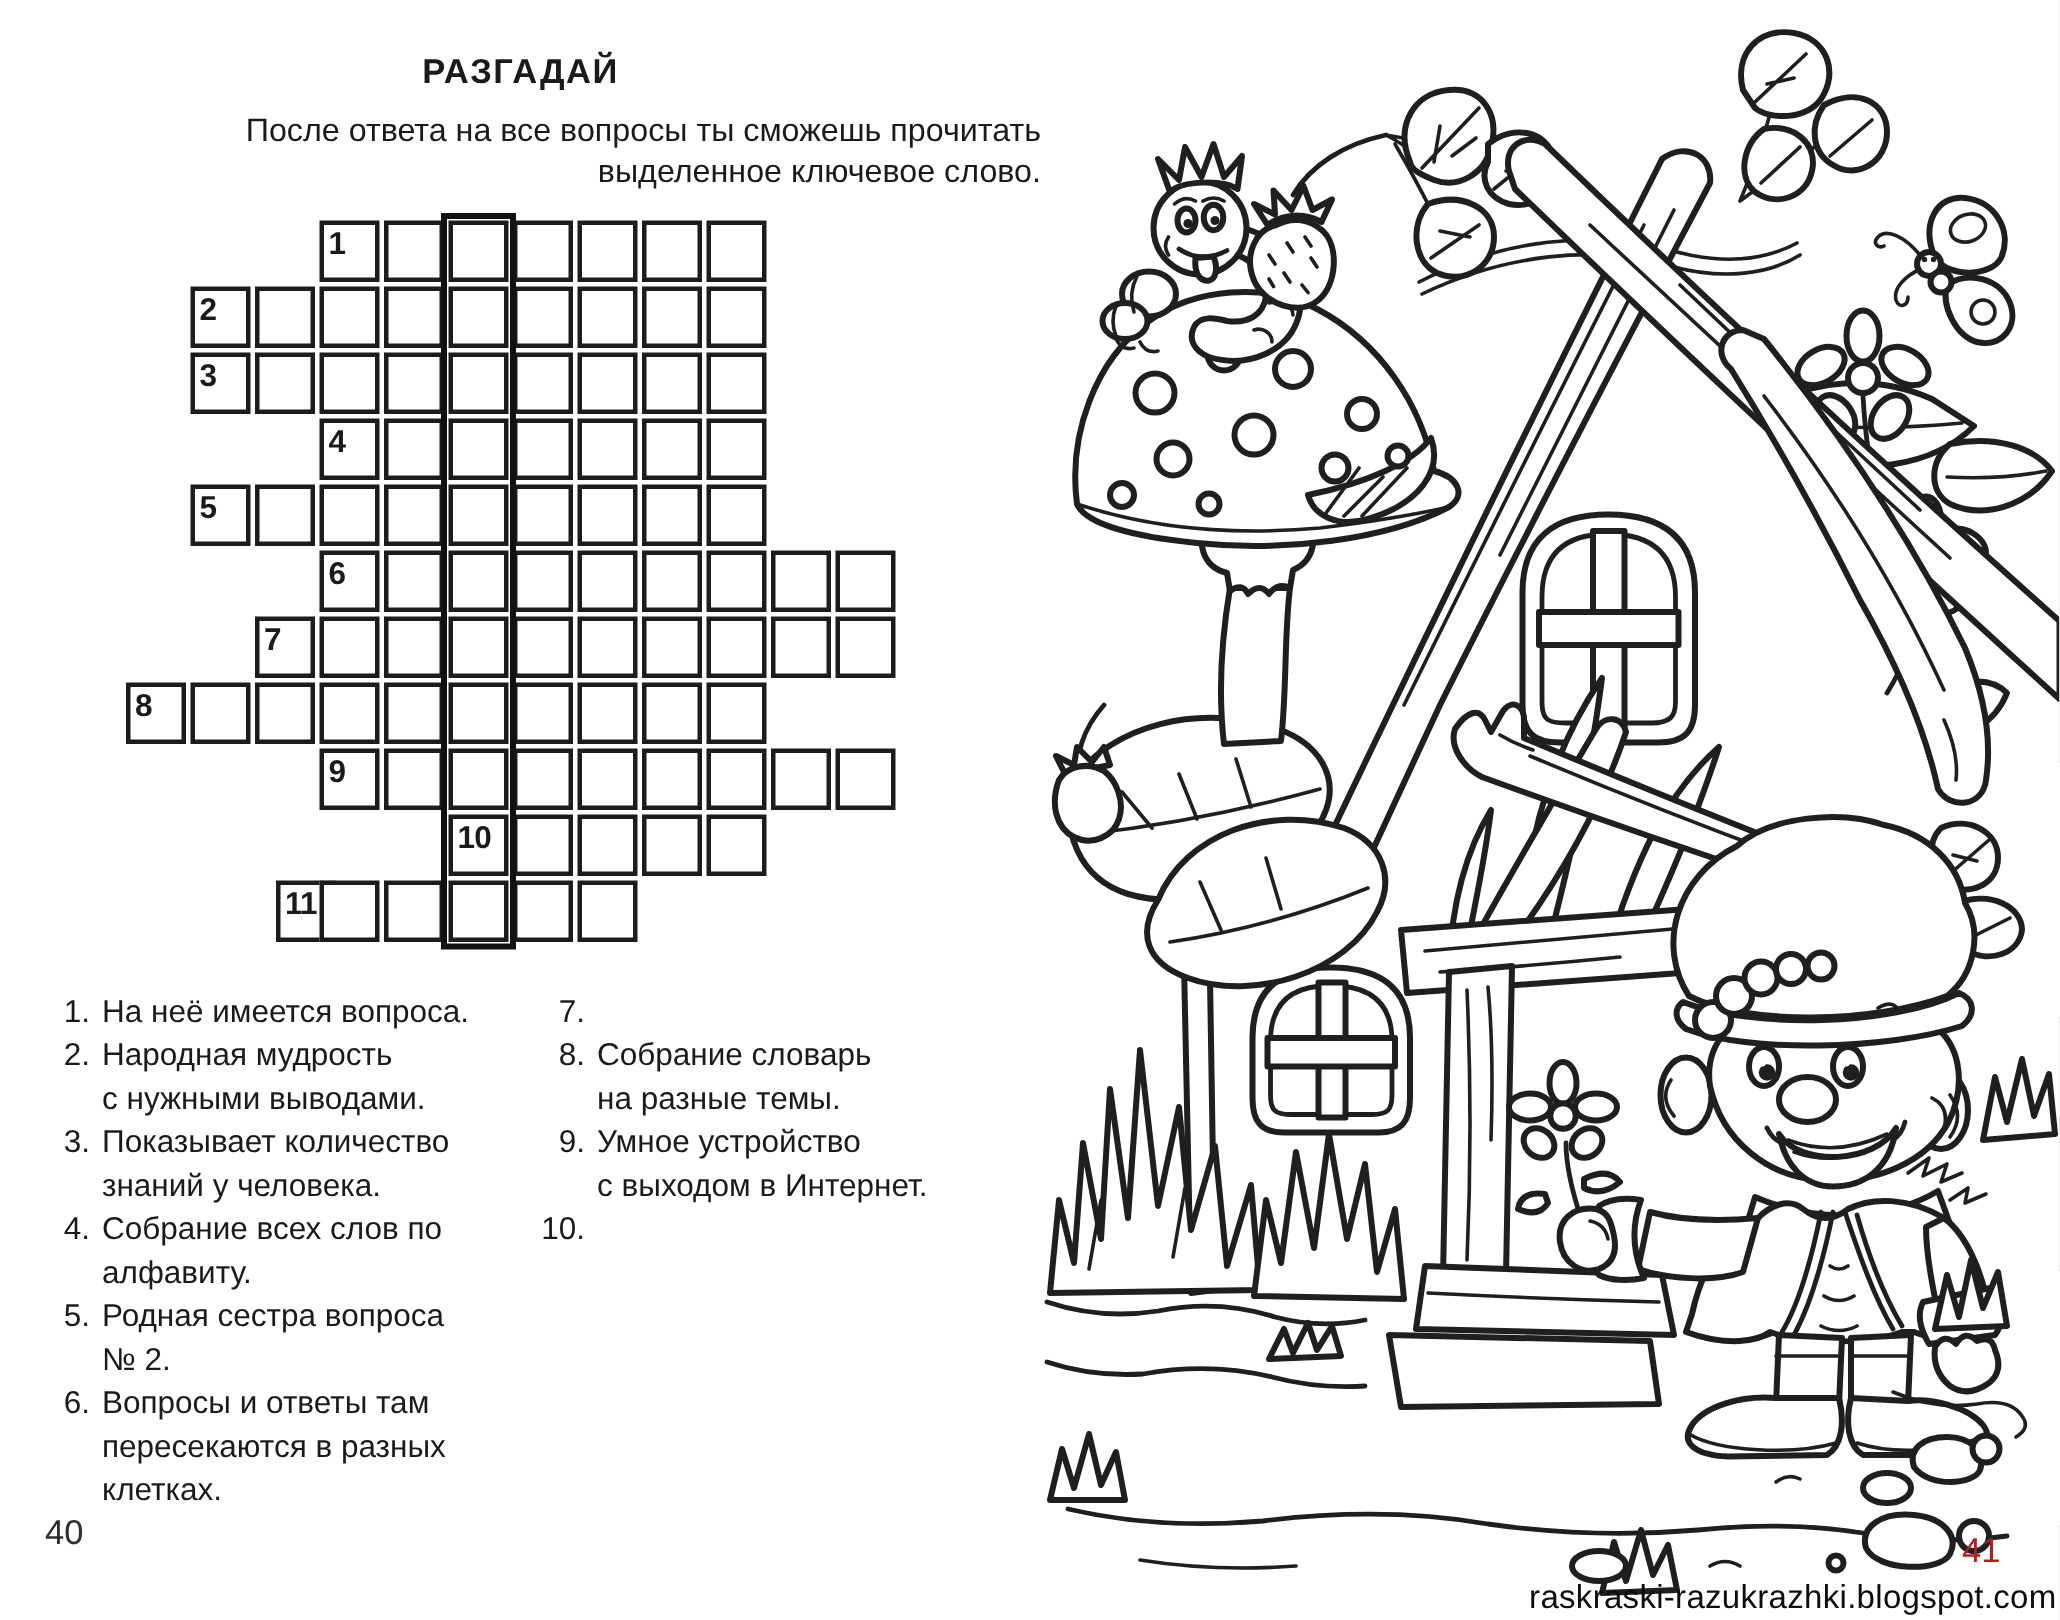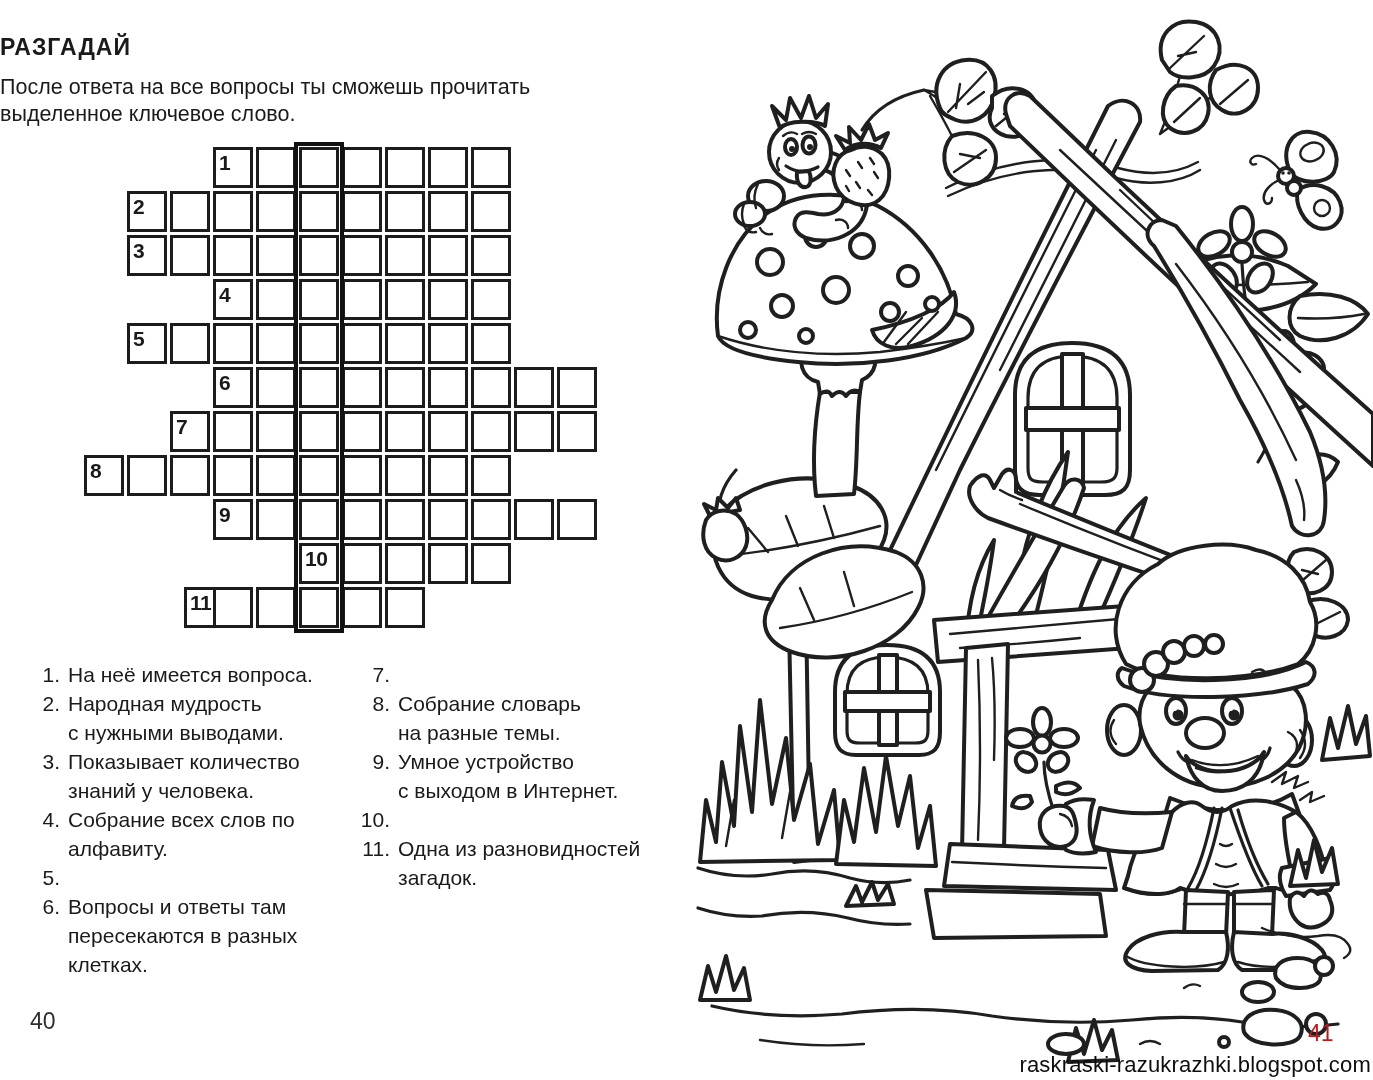--- a/index.html
+++ b/index.html
@@ -1,21 +1,21 @@
 <!DOCTYPE html>
 <html><head>
 <meta charset="utf-8">
 <style>
   html,body{margin:0;padding:0;background:#dcdcdc}
   .sheet{position:relative;width:1373px;height:1080px;margin:0 auto;background:#ffffff;
          font-family:"Liberation Sans",sans-serif;color:#1a1a1a;overflow:hidden}
   .abs{position:absolute}
   
-  .title{left:0;top:34px;width:694px;font-size:23px;font-weight:bold;letter-spacing:1px}
-  .subtitle{left:0;top:74px;width:694px;text-align:left;font-size:21.5px;line-height:27px;white-space:pre-line}
+  .title{left:0;top:34px;width:694px;text-align:center;font-size:23px;font-weight:bold;letter-spacing:1px}
+  .subtitle{left:0;top:74px;width:694px;text-align:right;font-size:21.5px;line-height:27px;white-space:pre-line}
   
   .cw-cell{position:absolute;width:40px;height:41px;border:3px solid #1c1c1c;box-sizing:border-box;background:#fff}
   .cw-num{font-weight:bold;font-size:21px;line-height:1;display:block;padding:2px 0 0 3px;letter-spacing:-0.5px}
   .cw-key{position:absolute;border:4px solid #111;box-sizing:border-box;background:transparent}
   
   .clues{font-size:21px;line-height:29px}
   .clue{display:flex}
   .clue .n{flex:0 0 30px;text-align:right;white-space:nowrap}
   .clues.right .clue .n{flex-basis:40px}
   .clue .t2{margin-left:8px;white-space:pre-line}
@@ -170,20 +170,22 @@
         <span class="t2">Показывает количество
 знаний у человека.</span>
       </div>
       <div class="clue">
         <span class="n">4.</span>
         <span class="t2">Собрание всех слов по
 алфавиту.</span>
       </div>
       <div class="clue">
         <span class="n">5.</span>
+        <span class="t2">Родная сестра вопроса
+№ 2.</span>
       </div>
       <div class="clue">
         <span class="n">6.</span>
         <span class="t2">Вопросы и ответы там
 пересекаются в разных
 клетках.</span>
       </div>
     </div>
   <div class="abs clues right" style="left:350px;top:660px;width:330px">
       <div class="clue">
@@ -194,25 +196,20 @@
         <span class="t2">Собрание словарь
 на разные темы.</span>
       </div>
       <div class="clue">
         <span class="n">9.</span>
         <span class="t2">Умное устройство
 с выходом в Интернет.</span>
       </div>
       <div class="clue">
         <span class="n">10.</span>
-      </div>
-      <div class="clue">
-        <span class="n">11.</span>
-        <span class="t2">Одна из разновидностей
-загадок.</span>
       </div>
     </div>
 
   <div class="abs pageno" style="left:30px;top:1008px">40</div>
 
   <svg class="lineart" width="1373" height="1080" viewBox="0 0 1373 1080">
 
     <g>
       <path class="t" d="M 946 188 C 1000 160 1064 152 1118 168 C 1148 176 1176 174 1198 162"></path>
       <path class="t" d="M 948 196 C 1002 170 1064 162 1116 178 C 1146 186 1178 184 1200 170"></path>

